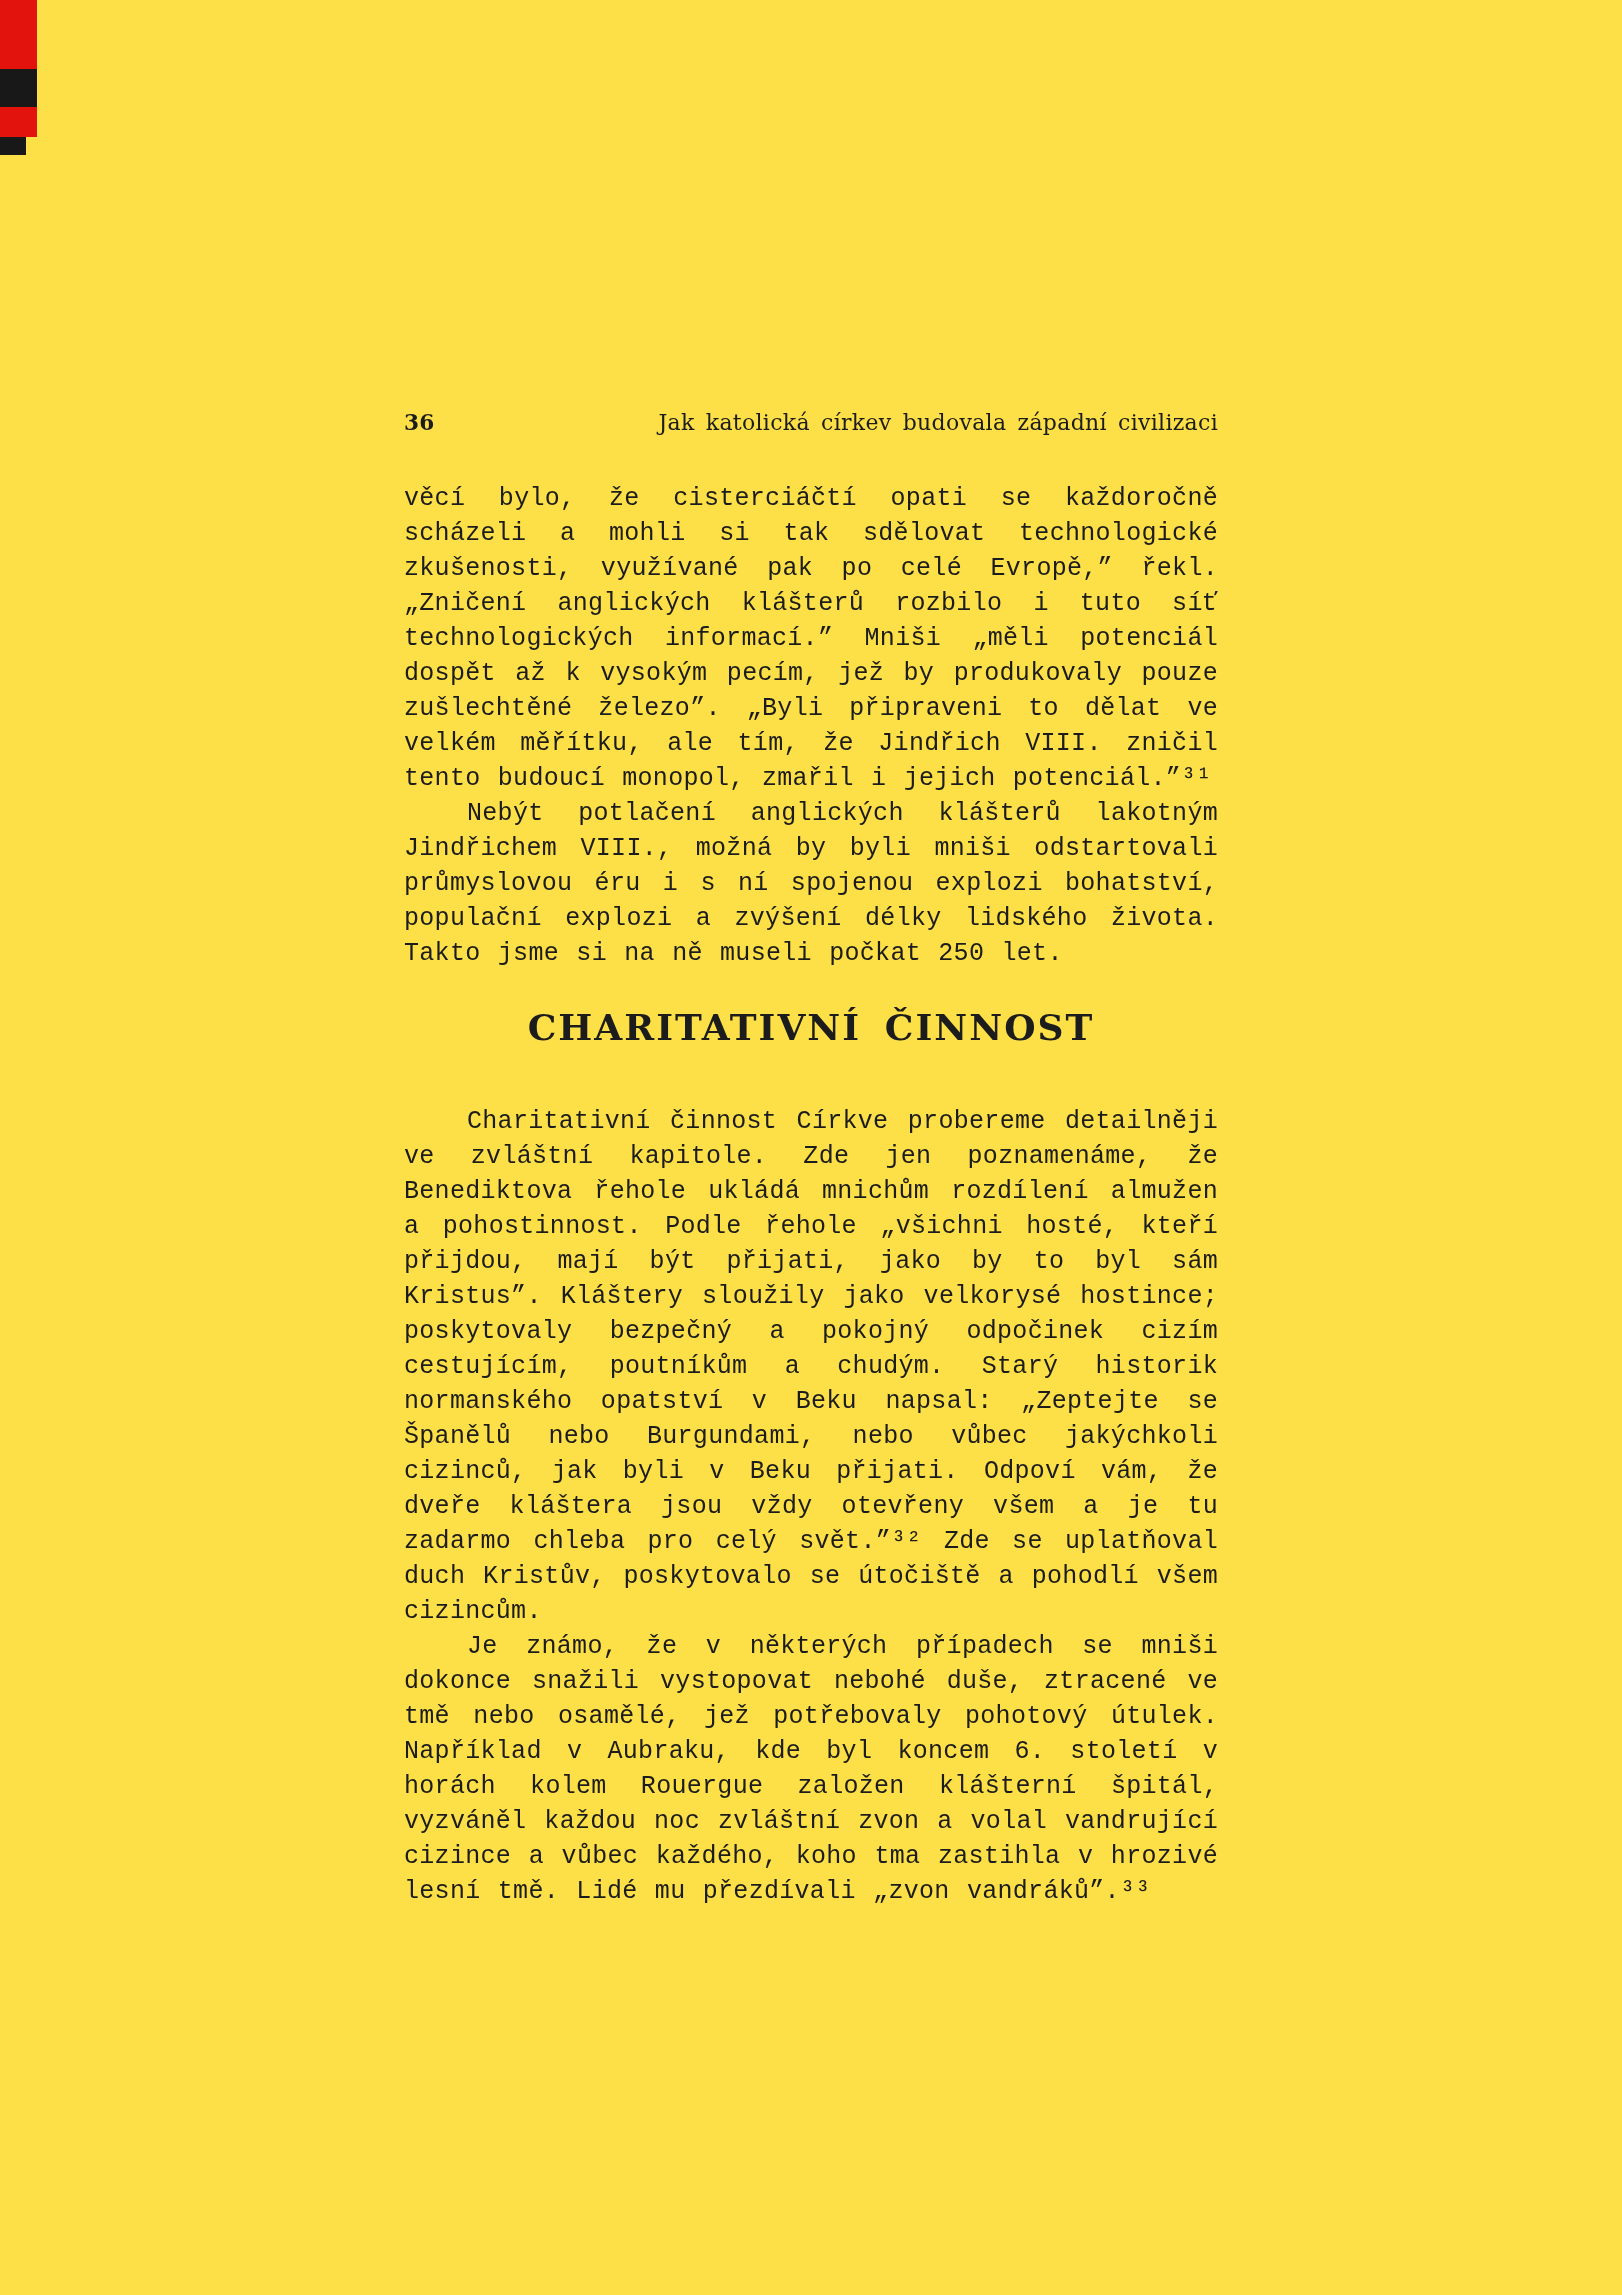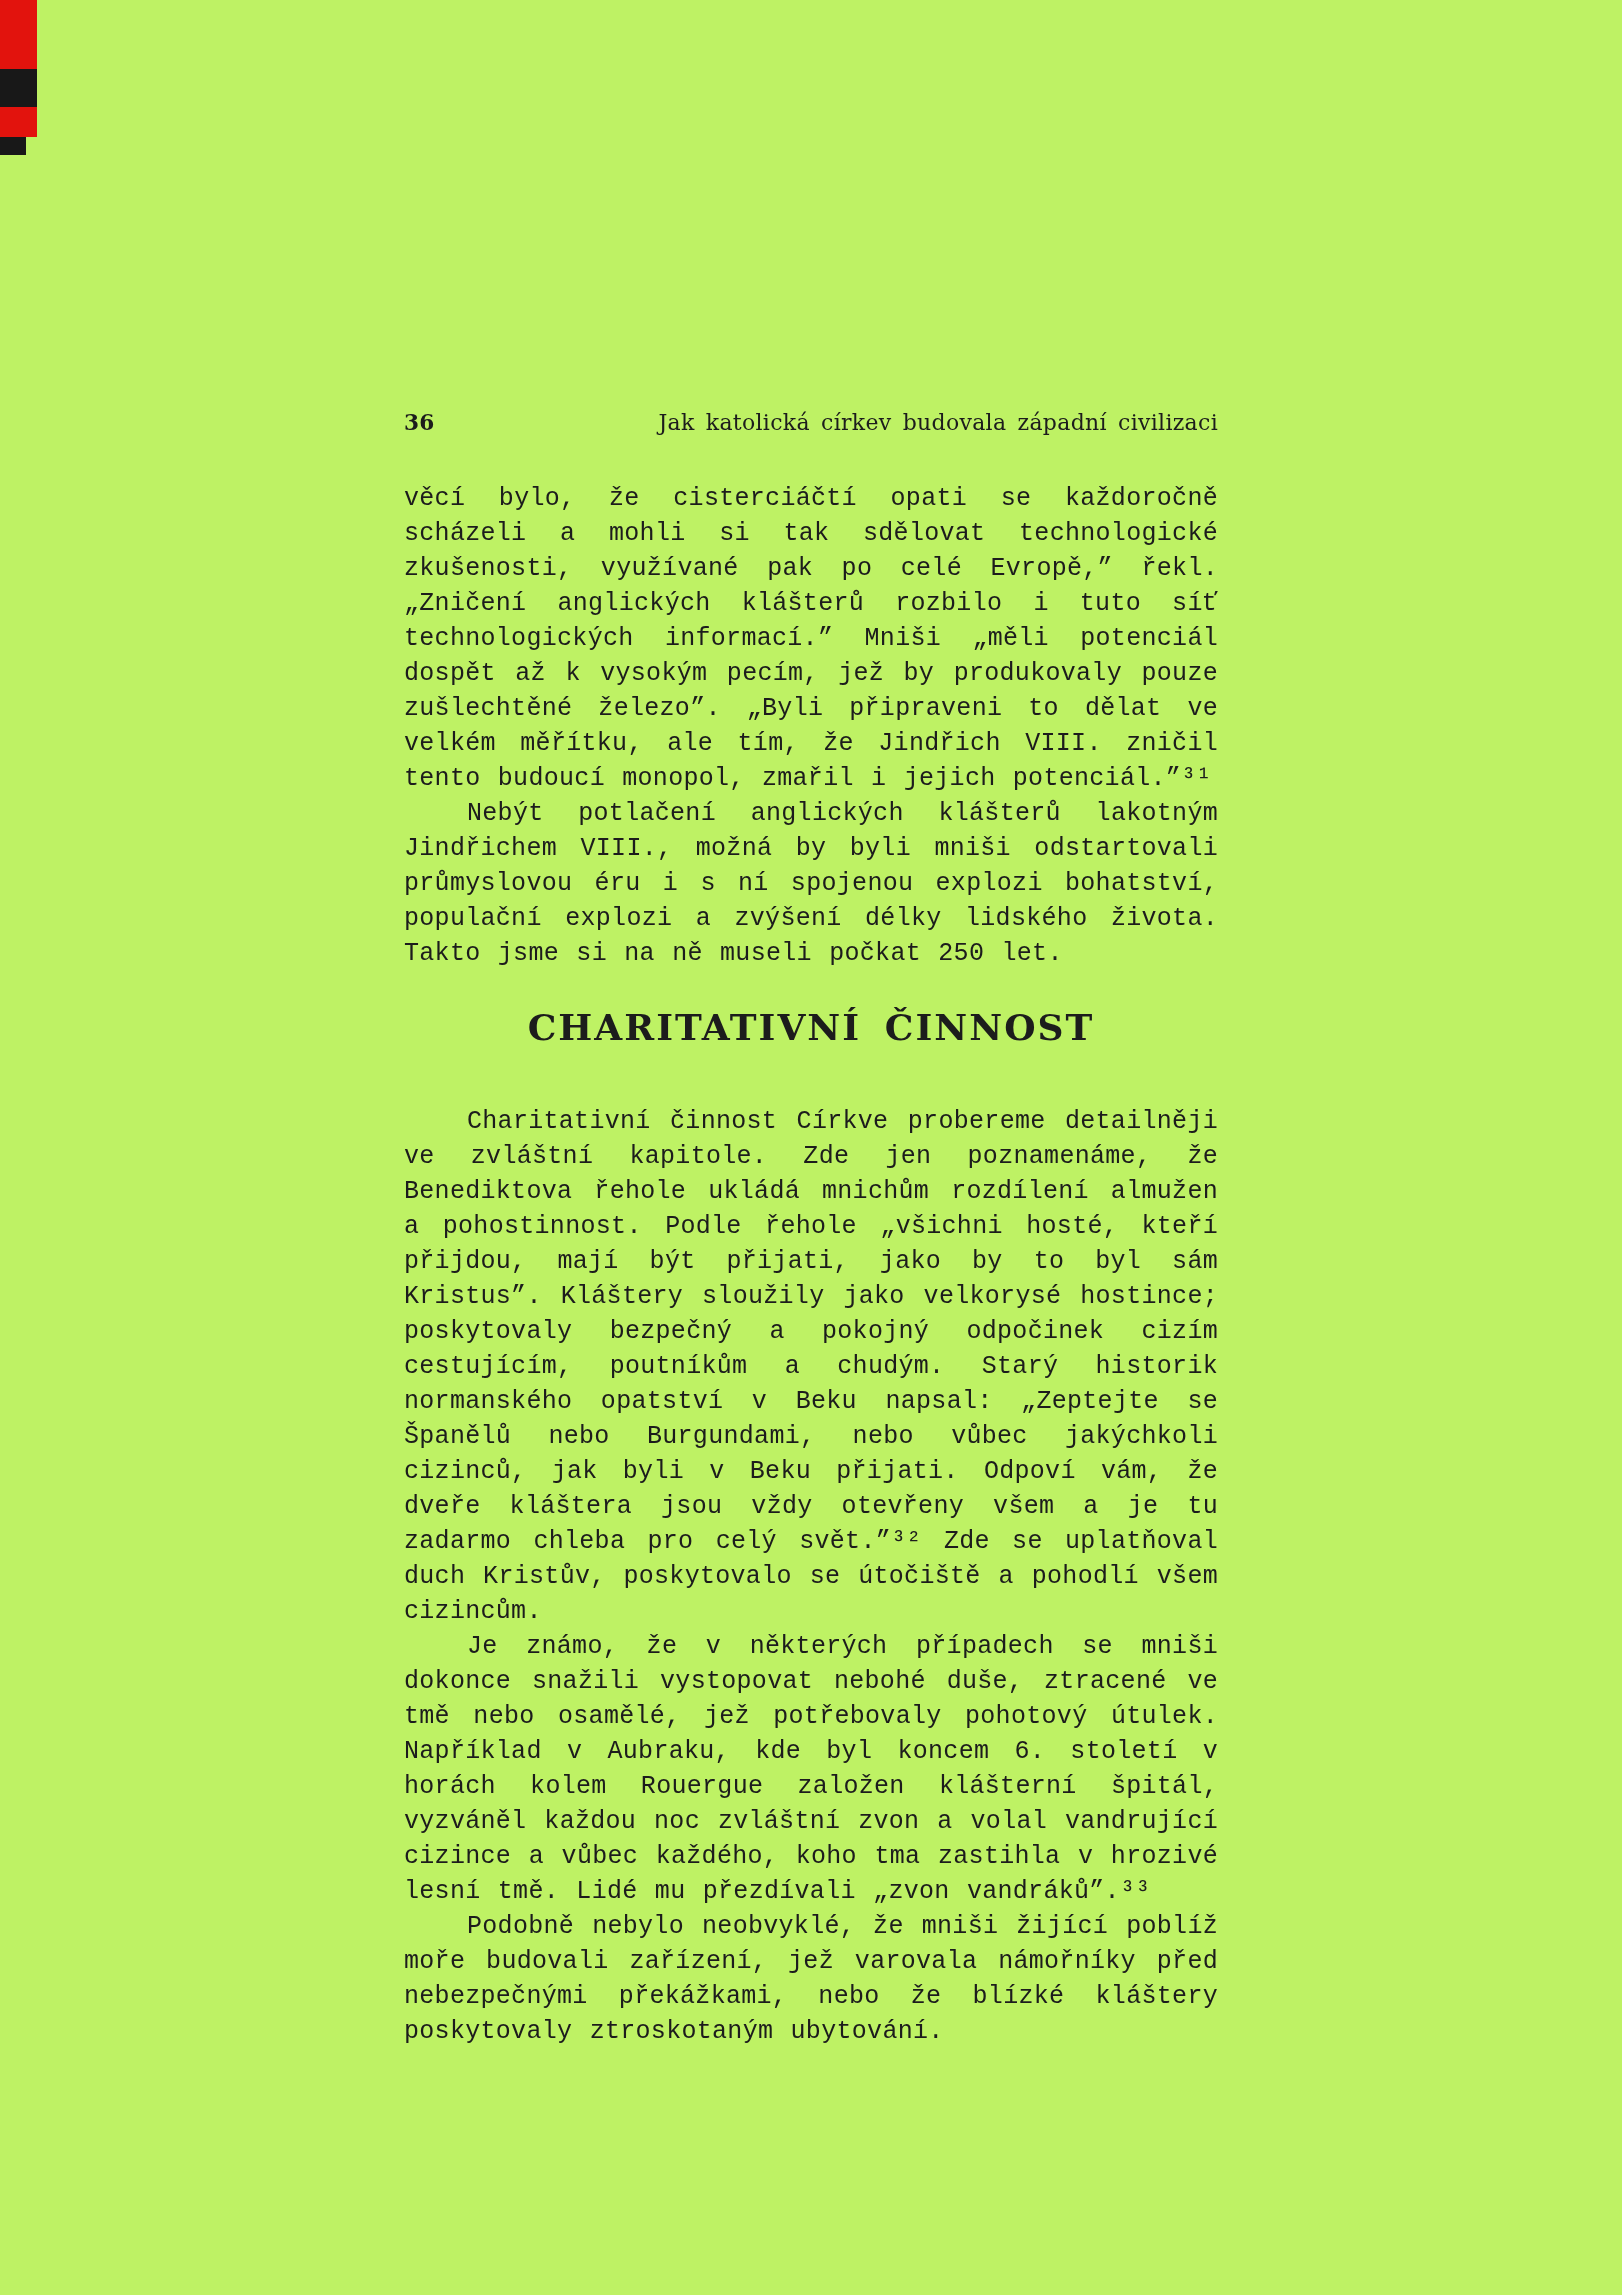--- a/index.html
+++ b/index.html
@@ -11,21 +11,21 @@
   body {
     width: 1623px;
     height: 2295px;
     position: relative;
     font-family: "DejaVu Serif", "Liberation Serif", serif;
     color: #1c1c1c;
   }
   .page {
     position: absolute;
     inset: 0;
-    background: #bef264;
+    background: #fde047;
     overflow: hidden;
   }
   
   .scan-marks {
     position: absolute;
     left: 0;
     top: 0;
     width: 37px;
   }
   .scan-marks .mark { width: 100%; }
@@ -101,18 +101,17 @@
     <p class="body-para noindent">věcí bylo, že cisterciáčtí opati se každoročně scházeli a mohli si tak sdělovat technologické zkušenosti, využívané pak po celé Evropě,” řekl. „Zničení anglických klášterů rozbilo i tuto síť technologických informací.” Mniši „měli potenciál dospět až k vysokým pecím, jež by produkovaly pouze zušlechtěné železo”. „Byli připraveni to dělat ve velkém měřítku, ale tím, že Jindřich VIII. zničil tento budoucí monopol, zmařil i jejich potenciál.”³¹</p>
 
     <p class="body-para">Nebýt potlačení anglických klášterů lakotným Jindřichem VIII., možná by byli mniši odstartovali průmyslovou éru i s ní spojenou explozi bohatství, populační explozi a zvýšení délky lidského života. Takto jsme si na ně museli počkat 250 let.</p>
 
     <h2 class="section-heading">CHARITATIVNÍ ČINNOST</h2>
 
     <p class="body-para">Charitativní činnost Církve probereme detailněji ve zvláštní kapitole. Zde jen poznamenáme, že Benediktova řehole ukládá mnichům rozdílení almužen a pohostinnost. Podle řehole „všichni hosté, kteří přijdou, mají být přijati, jako by to byl sám Kristus”. Kláštery sloužily jako velkorysé hostince; poskytovaly bezpečný a pokojný odpočinek cizím cestujícím, poutníkům a chudým. Starý historik normanského opatství v Beku napsal: „Zeptejte se Španělů nebo Burgundami, nebo vůbec jakýchkoli cizinců, jak byli v Beku přijati. Odpoví vám, že dveře kláštera jsou vždy otevřeny všem a je tu zadarmo chleba pro celý svět.”³² Zde se uplatňoval duch Kristův, poskytovalo se útočiště a pohodlí všem cizincům.</p>
 
     <p class="body-para">Je známo, že v některých případech se mniši dokonce snažili vystopovat nebohé duše, ztracené ve tmě nebo osamělé, jež potřebovaly pohotový útulek. Například v Aubraku, kde byl koncem 6. století v horách kolem Rouergue založen klášterní špitál, vyzváněl každou noc zvláštní zvon a volal vandrující cizince a vůbec každého, koho tma zastihla v hrozivé lesní tmě. Lidé mu přezdívali „zvon vandráků”.³³</p>
 
-    <p class="body-para">Podobně nebylo neobvyklé, že mniši žijící poblíž moře budovali zařízení, jež varovala námořníky před nebezpečnými překážkami, nebo že blízké kláštery poskytovaly ztroskotaným ubytování.</p>
 
   </div>
 
 </div>
 
 
 </body></html>

